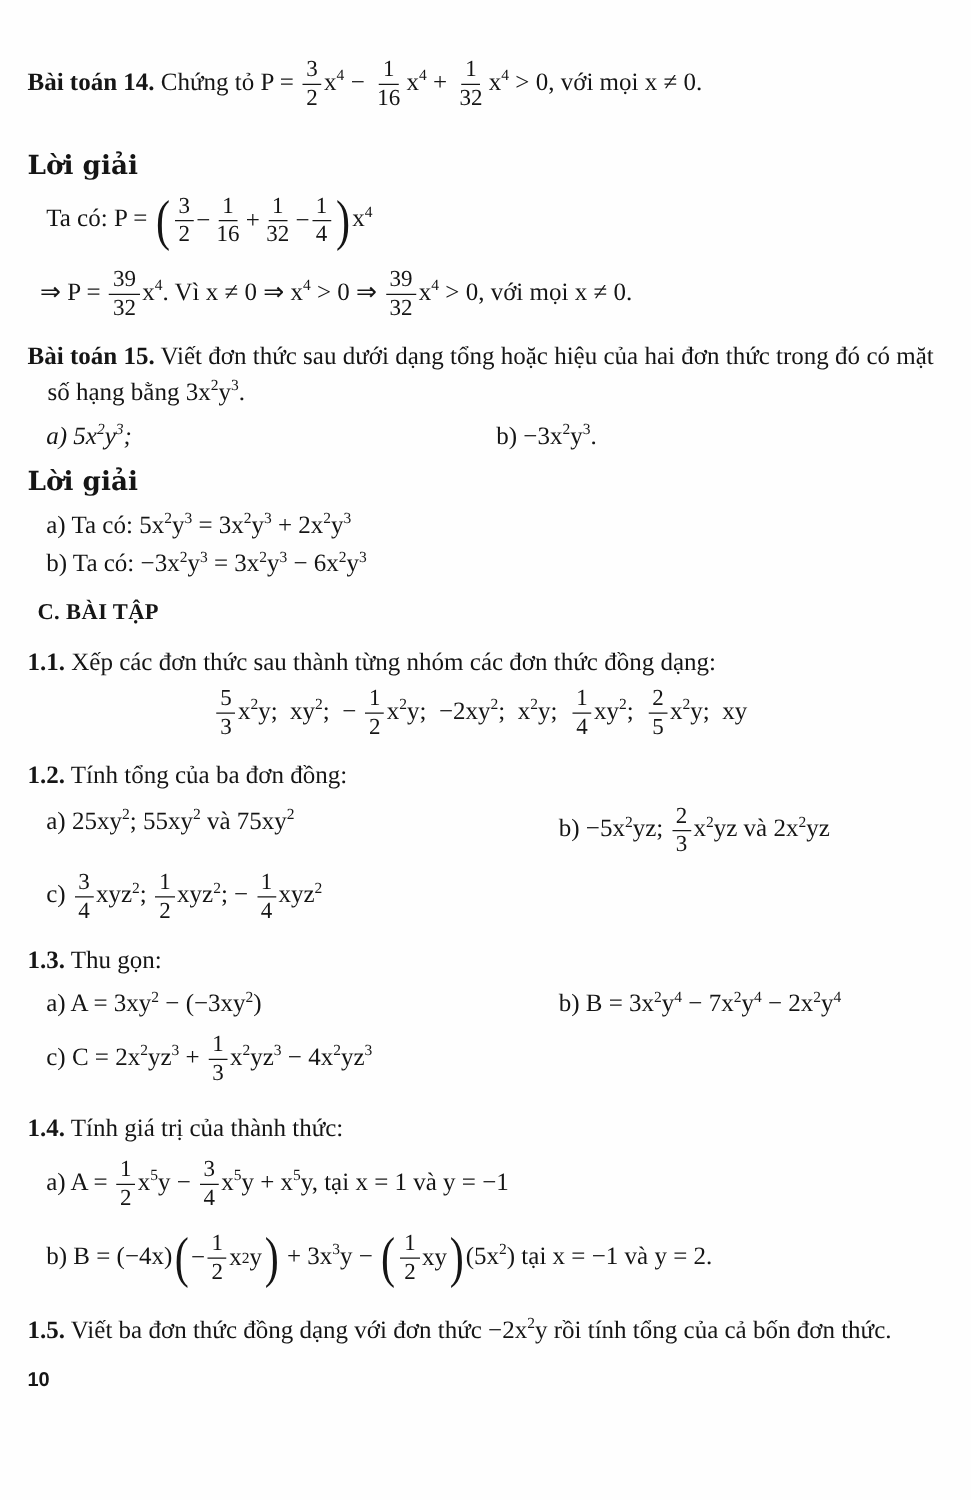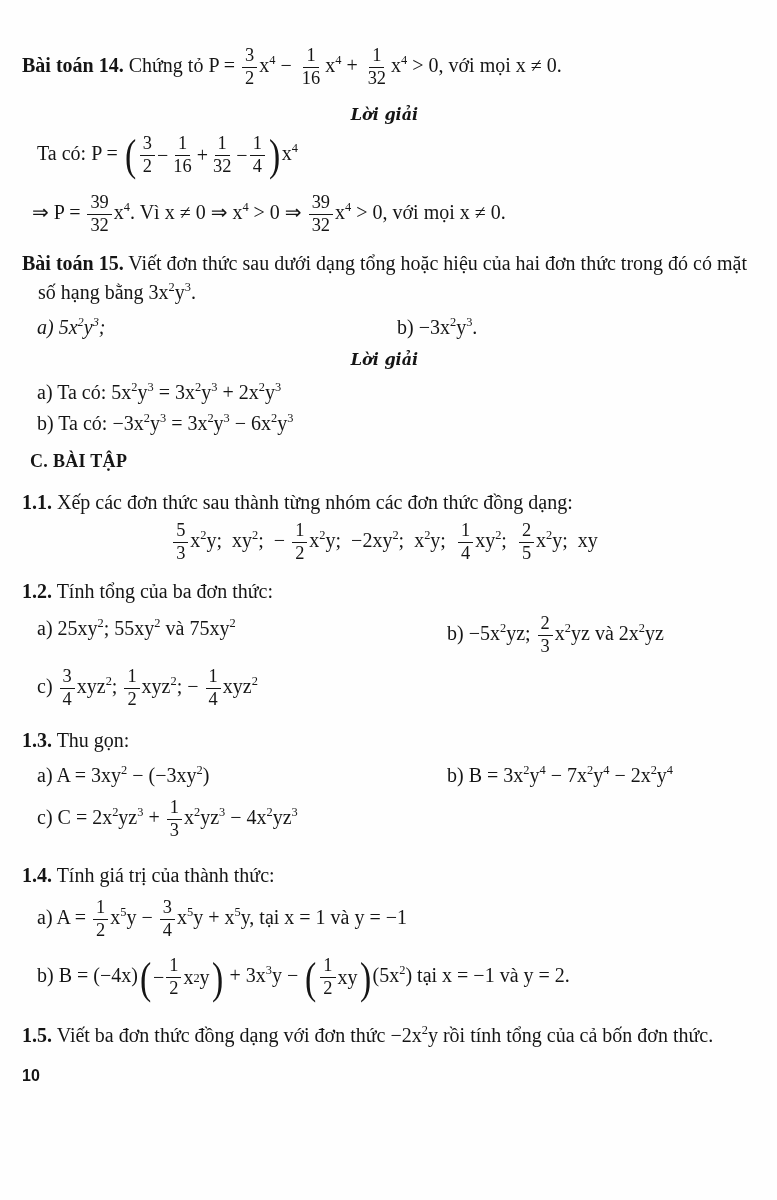--- a/index.html
+++ b/index.html
@@ -48,25 +48,24 @@
     font-family: "Liberation Serif", serif;
   }
   .pinner { display: inline-flex; align-items: center; }
 
   .prob-label { font-weight: bold; }
   .hang { padding-left: 16px; text-indent: -16px; text-align: justify; }
   .indent { padding-left: 15px; }
   .indent-sm { padding-left: 10px; }
 
   .sol-head {
-    text-align: center;
+    text-align: left;
     font-family: "DejaVu Serif", serif;
-    font-style: italic;
     font-weight: bold;
-    font-size: 16px;
+    font-size: 21px;
   }
 
   .section-heading {
     font-weight: bold;
     font-size: 18px;
     margin-left: 8px;
     letter-spacing: 0.3px;
   }
 
   .two-col { display: flex; padding-left: 15px; }
@@ -76,21 +75,21 @@
   .center-math { text-align: center; }
 
   .page-number {
     font-family: "Liberation Sans", sans-serif;
     font-weight: bold;
     font-size: 16px;
   }
 
   
   .mb2{margin-bottom:2px}.mb4{margin-bottom:4px}.mb6{margin-bottom:6px}
-  .mb8{margin-bottom:8px}.mb10{margin-bottom:10px}.mb12{margin-bottom:14px}
+  .mb8{margin-bottom:8px}.mb10{margin-bottom:10px}.mb12{margin-bottom:28px}
   .mb14{margin-bottom:14px}.mb16{margin-bottom:16px}
   .mb20{margin-bottom:20px}.mb22{margin-bottom:22px}
   .mt14{margin-top:14px}
 </style>
 </head>
 <body>
 
 <div class="page">
 
   <p class="mb12"><b class="prob-label">Bài toán 14.</b><span> Chứng tỏ P = <span class="frac">
@@ -156,21 +155,21 @@
         </span>x<sup>2</sup>y; −2xy<sup>2</sup>; x<sup>2</sup>y; <span class="frac">
           <span class="num">1</span>
           <span class="den">4</span>
         </span>xy<sup>2</sup>; <span class="frac">
           <span class="num">2</span>
           <span class="den">5</span>
         </span>x<sup>2</sup>y; xy</p>
   </div>
 
   <div>
-    <p class="hang mb8"><b>1.2.</b><span> Tính tổng của ba đơn thức:</span></p>
+    <p class="hang mb8"><b>1.2.</b><span> Tính tổng của ba đơn đồng:</span></p>
     <div class="two-col w-ex mb10">
       <span>a) 25xy<sup>2</sup>; 55xy<sup>2</sup> và 75xy<sup>2</sup></span>
       <span>b) −5x<sup>2</sup>yz; <span class="frac">
             <span class="num">2</span>
             <span class="den">3</span>
           </span>x<sup>2</sup>yz và 2x<sup>2</sup>yz</span>
     </div>
     <p class="indent mb16">c) <span class="frac">
           <span class="num">3</span>
           <span class="den">4</span>

